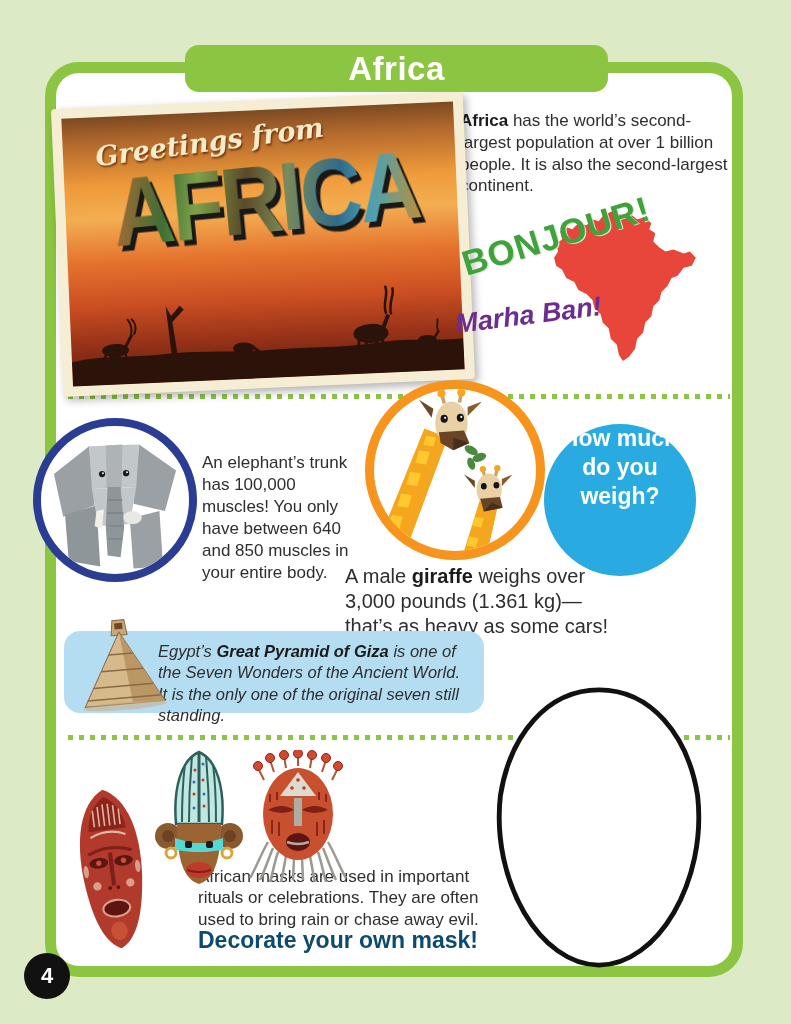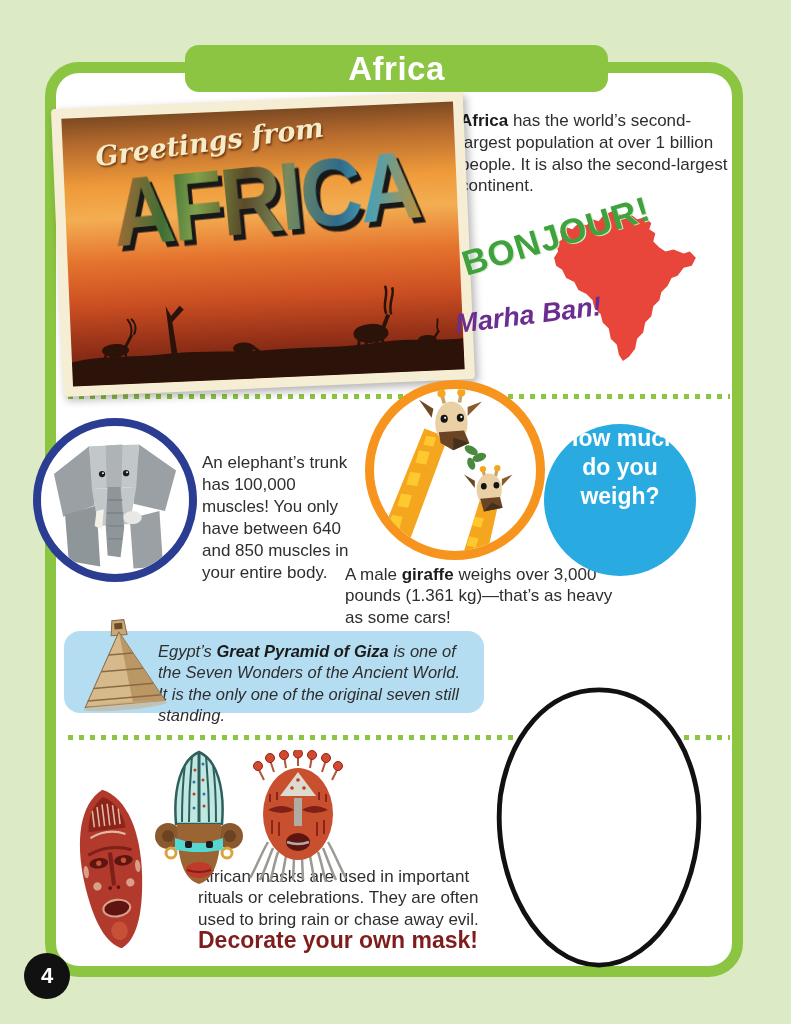--- a/index.html
+++ b/index.html
@@ -51,40 +51,40 @@
   .circle svg{position:absolute;left:0;top:0;width:100%;height:100%;}
 
   .elephant-text{position:absolute;left:202px;top:452px;width:158px;margin:0;z-index:1;
     font-size:17px;line-height:1.3;color:var(--c-body_text,#2e2e2e);}
 
   .weigh-circle{position:absolute;left:544px;top:424px;width:152px;height:152px;border-radius:50%;
     background:var(--c-weigh_circle_blue,#29abe2);z-index:2;display:flex;justify-content:center;}
   .weigh-circle span{width:120px;text-align:center;color:#fff;font-weight:bold;font-size:23px;line-height:1.25;}
 
   .giraffe-text{position:absolute;left:345px;top:564px;width:282px;margin:0;z-index:1;
-    font-size:17px;line-height:1.25;color:var(--c-body_text,#2e2e2e);}
+    font-size:20px;line-height:1.25;color:var(--c-body_text,#2e2e2e);}
   .giraffe-text b{color:#1b1b1b;}
 
   .pyramid-box{position:absolute;left:64px;top:631px;width:420px;height:82px;border-radius:16px;
     background:var(--c-pyramid_box_blue,#b5ddf1);z-index:1;box-sizing:border-box;padding:10px 12px 8px 94px;font-style:italic;}
   .pyramid-box p{margin:0;font-size:16.5px;line-height:1.3;color:var(--c-body_text,#2e2e2e);}
   .pyramid-box b{color:#1b1b1b;}
   .pyramid-icon{position:absolute;left:72px;top:618px;width:100px;height:100px;z-index:2;transform:rotate(-5deg);}
 
   .mask-outline{position:absolute;left:486px;top:686px;width:226px;height:283px;z-index:2;}
 
   .mask{position:absolute;z-index:2;}
   .mask1{left:62px;top:786px;width:100px;height:166px;transform:rotate(-7deg);}
   .mask2{left:146px;top:750px;width:106px;height:142px;}
   .mask3{left:240px;top:750px;width:116px;height:134px;}
 
   .masks-text{position:absolute;left:198px;top:866px;width:292px;margin:0;z-index:1;
     font-size:17px;line-height:1.25;color:var(--c-body_text,#2e2e2e);}
   .masks-cta{position:absolute;left:198px;top:927px;margin:0;z-index:1;
-    font-size:23px;font-weight:bold;color:#7f1d1d;white-space:nowrap;}
+    font-size:23px;font-weight:bold;color:#0c4a6e;white-space:nowrap;}
 
   .page-num{position:absolute;left:24px;top:953px;width:46px;height:46px;border-radius:50%;
     background:var(--c-page_number_bg,#111);z-index:3;display:flex;align-items:center;justify-content:center;}
   .page-num span{color:#fff;font-size:22px;font-weight:bold;}
 </style>
 </head>
 <body>
 
 <div class="page">
 

